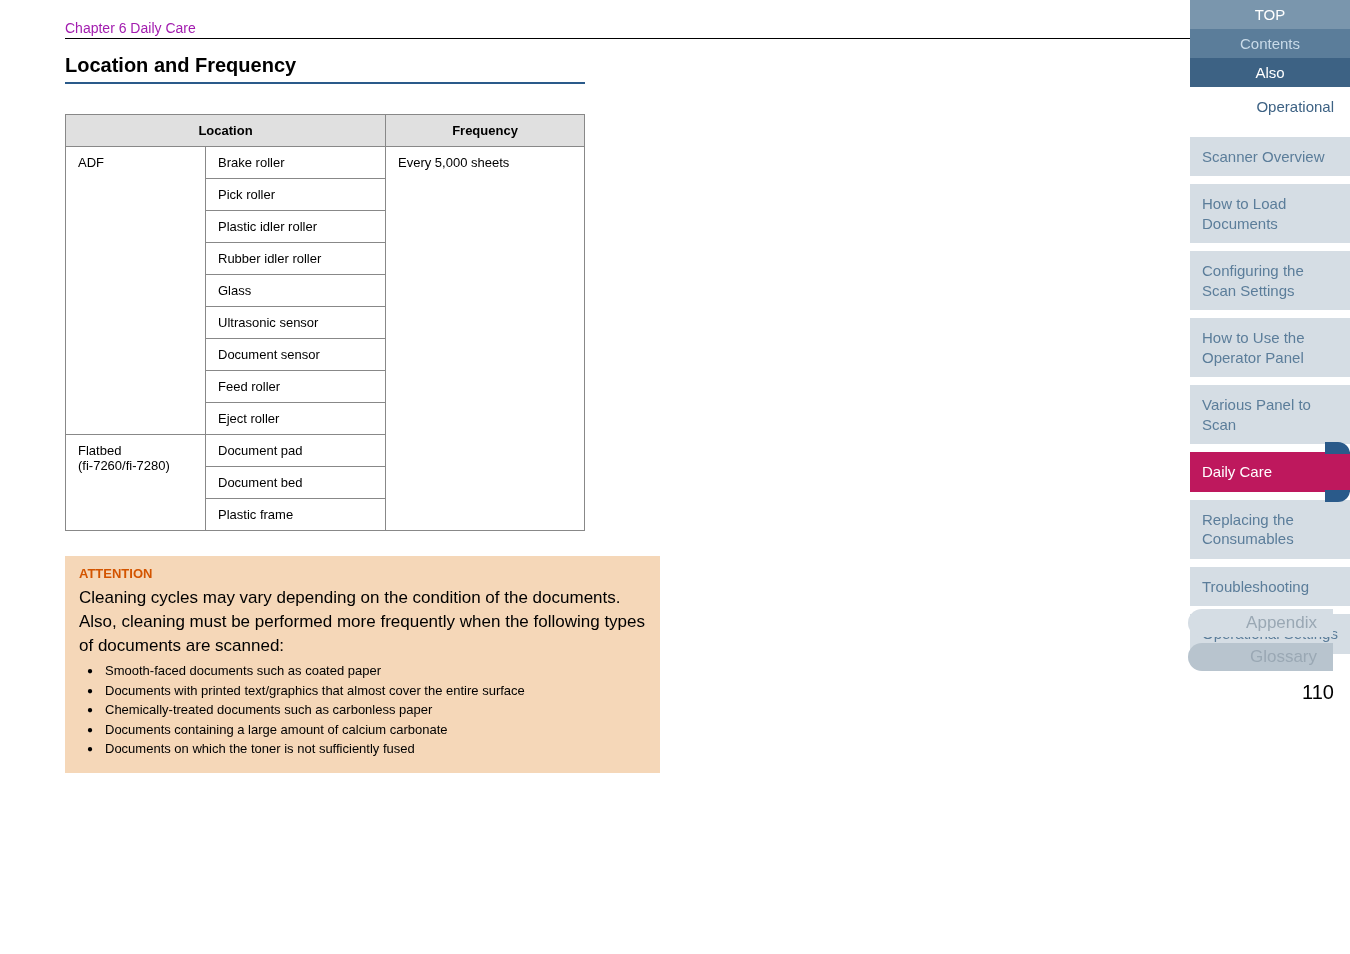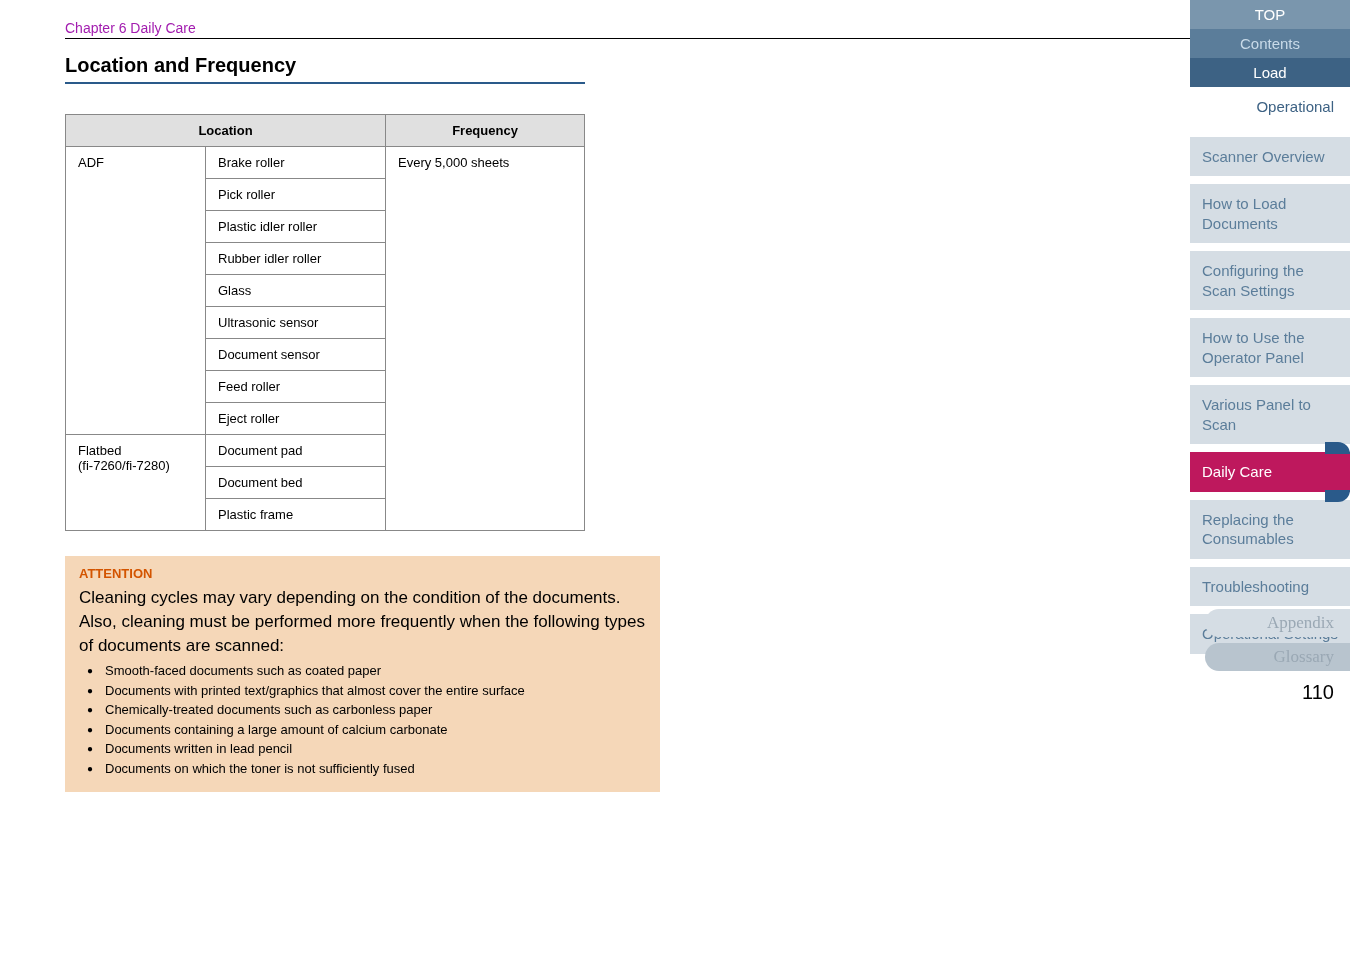--- a/index.html
+++ b/index.html
@@ -186,23 +186,22 @@
       bottom: 12px;
       font-size: 20px;
       color: #000;
     }
     .sections-wrap {
       padding-top: 0;
     }
     .bottom-wrap {
       position: absolute;
       bottom: 45px;
-      right: 0;
+      right: 17px;
       width: 160px;
-      font-family: Liberation Serif, serif;
     }
   </style>
 </head>
 <body>
 
 <div class="content-area">
   <div class="chapter-header">Chapter 6 Daily Care</div>
   <div class="section-title">Location and Frequency</div>
 
   <table class="loc-table">
@@ -257,30 +256,29 @@
   </table>
 
   <div class="attention-box">
     <div class="attention-title">ATTENTION</div>
     <div class="attention-text">Cleaning cycles may vary depending on the condition of the documents. Also, cleaning must be performed more frequently when the following types of documents are scanned:</div>
     <ul class="attention-list">
       <li>Smooth-faced documents such as coated paper</li>
       <li>Documents with printed text/graphics that almost cover the entire surface</li>
       <li>Chemically-treated documents such as carbonless paper</li>
       <li>Documents containing a large amount of calcium carbonate</li>
-      <li>Documents written in lead pencil</li>
       <li>Documents on which the toner is not sufficiently fused</li>
     </ul>
   </div>
 </div>
 
 <div class="sidebar">
   <div class="nav-btn nav-top">TOP</div>
   <div class="nav-btn nav-contents">Contents</div>
-  <div class="nav-btn nav-index">Load</div>
+  <div class="nav-btn nav-index">Also</div>
   <div class="nav-section intro">Operational</div>
   <div class="sections-wrap">
     <div class="nav-section">Scanner Overview</div>
     <div class="nav-section">How to Load Documents</div>
     <div class="nav-section">Configuring the Scan Settings</div>
     <div class="nav-section">How to Use the Operator Panel</div>
     <div class="nav-section">Various Panel to Scan</div>
     <div class="nav-section active">Daily Care</div>
     <div class="nav-section">Replacing the Consumables</div>
     <div class="nav-section">Troubleshooting</div>

